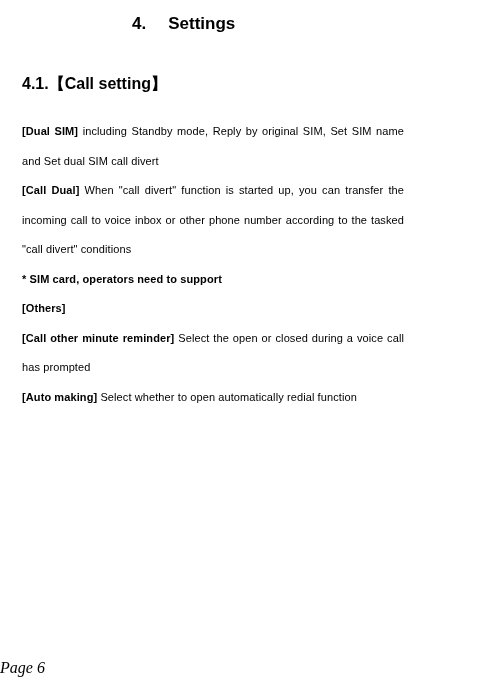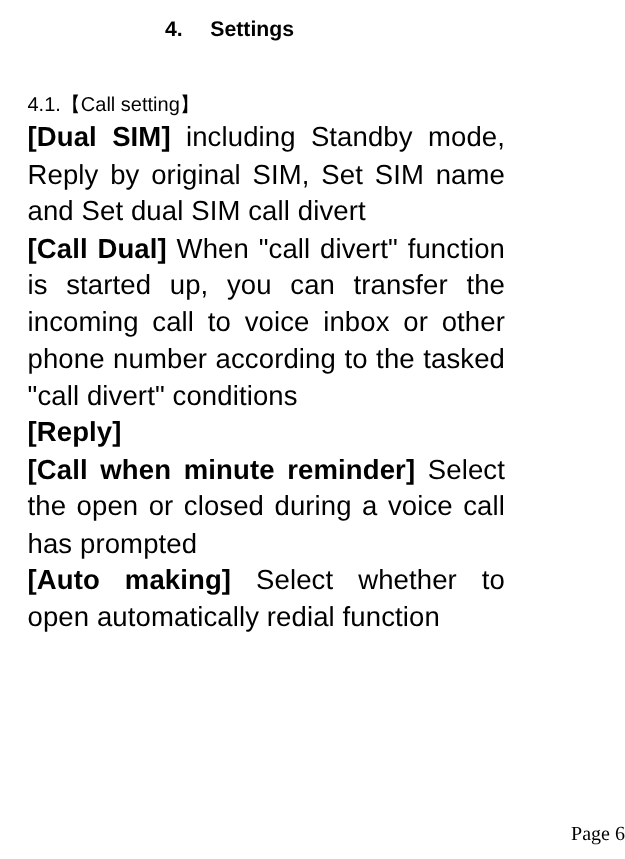--- a/index.html
+++ b/index.html
@@ -22,44 +22,46 @@
     font-weight: bold;
     font-size: 17px;
     margin-left: 110px;
     margin-top: 0px;
   }
   .chapter-heading .chapnum {
     display: inline-block;
     margin-right: 22px;
   }
   .section-heading {
-    font-weight: normal;
+    font-weight: bold;
     font-size: 16px;
     margin-top: 40px;
+    margin-bottom: 22px;
   }
   .body {
-    font-size: 22px;
+    font-size: 11px;
     line-height: 29.5px;
     text-align: justify;
     letter-spacing: 0.1px;
   }
   .body p {
     margin: 0;
   }
   .b {
     font-weight: bold;
   }
   .footer {
     position: absolute;
     bottom: 10px;
     left: 0;
     width: 500px;
-    text-align: right;
+    text-align: left;
     font-family: "Times New Roman", Times, serif;
     font-size: 16px;
+    font-style: italic;
   }
 </style>
 </head>
 <body>
 
 <div class="page">
 
   <div class="chapter-heading">
     <span class="chapnum">4.</span><span>Settings</span>
   </div>
@@ -68,23 +70,24 @@
     <span>4.1.</span><span>【</span><span>Call setting</span><span>】</span>
   </div>
 
   <div class="body">
     <p>
       <span class="b">[Dual SIM]</span><span> including Standby mode, Reply by original SIM, Set SIM name and Set dual SIM call divert</span>
     </p>
     <p>
       <span class="b">[Call Dual]</span><span> When "call divert" function is started up, you can transfer the incoming call to voice inbox or other phone number according to the tasked "call divert" conditions</span>
     </p>
-    <p class="b">[Reply]</p>
+    <p class="b">* SIM card, operators need to support</p>
+    <p class="b">[Others]</p>
     <p>
-      <span class="b">[Call when minute reminder]</span><span> Select the open or closed during a voice call has prompted</span>
+      <span class="b">[Call other minute reminder]</span><span> Select the open or closed during a voice call has prompted</span>
     </p>
     <p>
       <span class="b">[Auto making]</span><span> Select whether to open automatically redial function</span>
     </p>
   </div>
 
   <div class="footer">Page 6</div>
 </div>
 
 </body></html>

